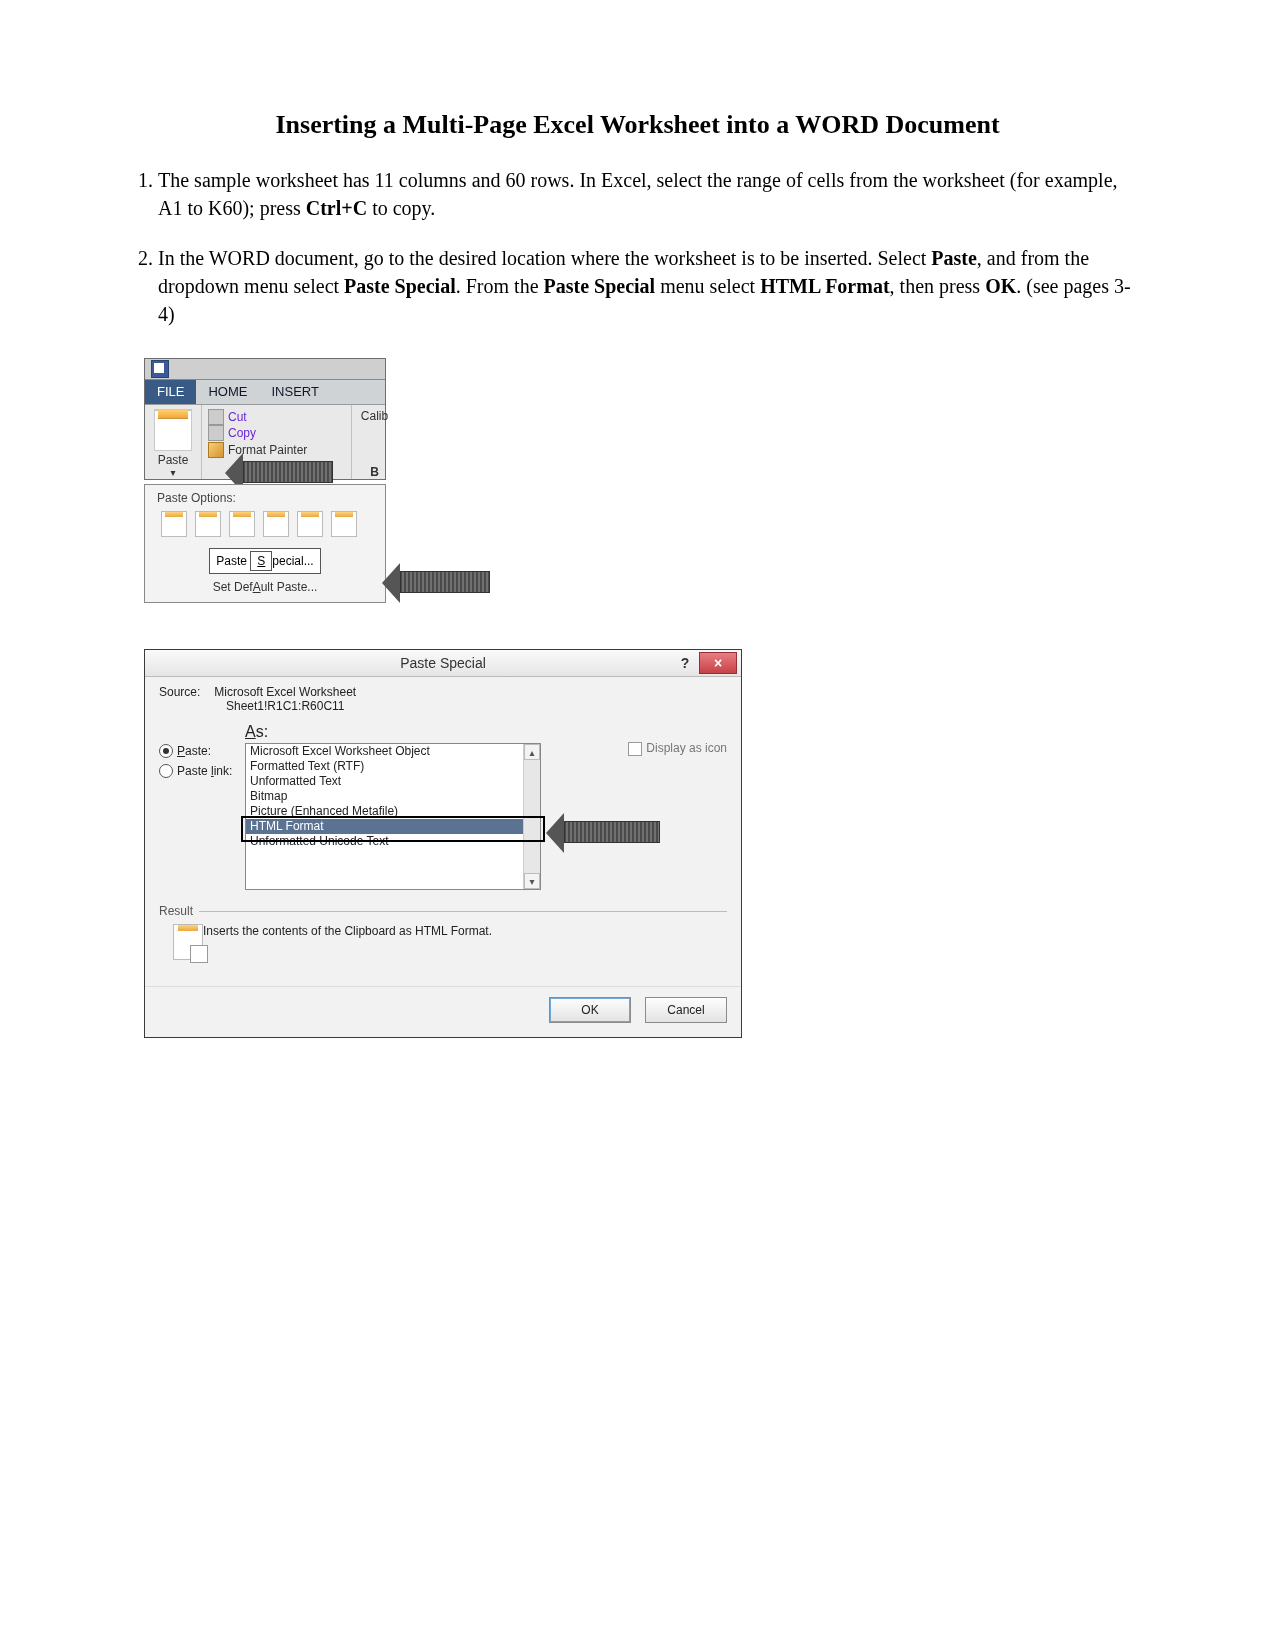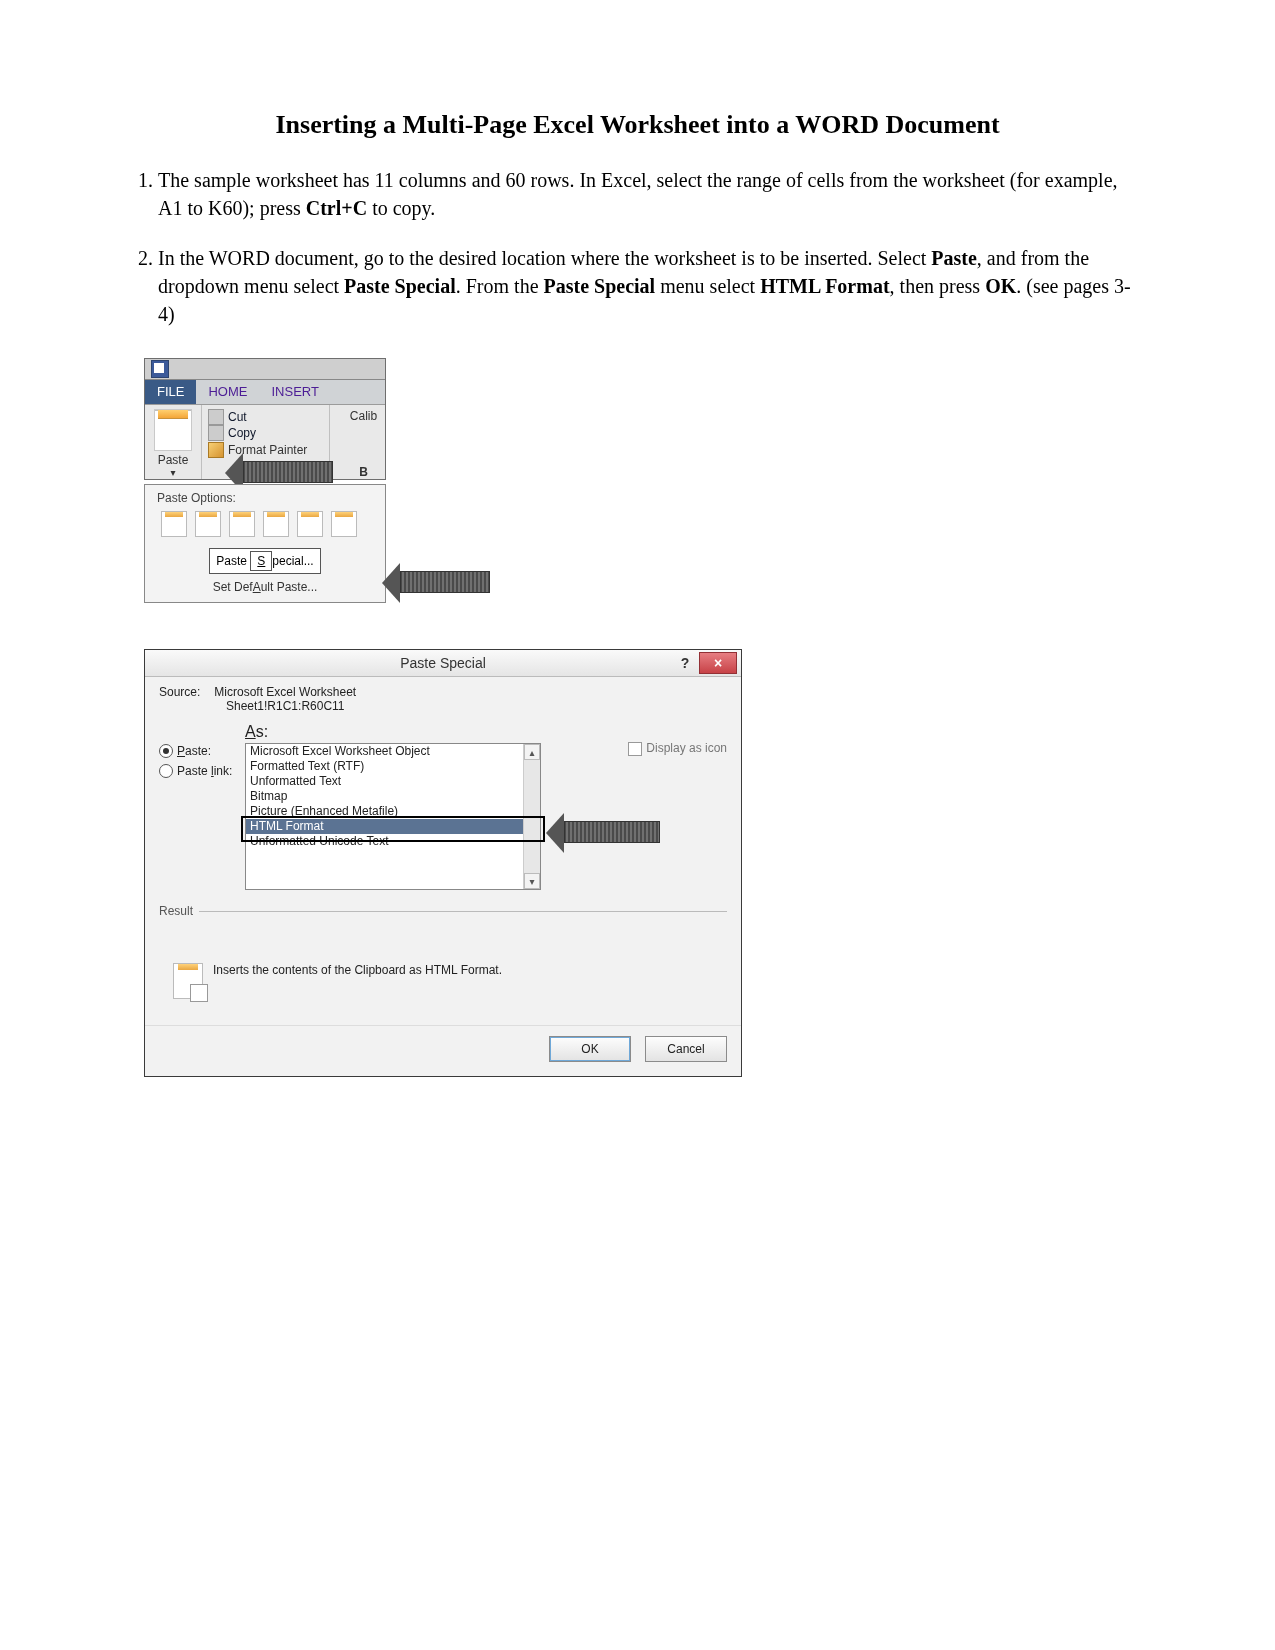--- a/index.html
+++ b/index.html
@@ -69,21 +69,21 @@
   }
   .tabs {
     display: flex;
     font-size: 13px;
     height: 24px;
     background: #d0d3d6;
     border-bottom: 1px solid #9b9b9b;
   }
   .tabs .tab {
     padding: 4px 12px 0 12px;
-    color: #4c1d95;
+    color: #0f172a;
     cursor: default;
   }
   .tabs .tab.file {
     background: #3a5a86;
     color: #fff;
     font-weight: normal;
   }
   .ribbon-body {
     display: flex;
     height: 74px;
@@ -125,39 +125,39 @@
     padding: 4px 6px 0 6px;
     font-size: 12px;
     color:#333;
   }
   .clip-line {
     display:flex;
     align-items:center;
     gap:4px;
     height:16px;
     line-height:16px;
-    color:#0f172a;
+    color:#6d28d9;
   }
   .clip-line .mini{
     width:14px;height:14px;
     display:inline-block;
     background:#ccc;
     border:1px solid #999;
   }
   .clip-right .fmt-line{
     display:flex;align-items:center;gap:4px;height:18px;
     color:#333;
   }
   .fmt-line .brush{
     width:14px;height:14px;display:inline-block;
     background:linear-gradient(135deg,#f7cf74,#d59330);
     border:1px solid #a97925;
   }
   .right-col {
-    width: 56px;
+    width: 34px;
     border-left:1px solid #c0c0c0;
     font-size:12px;
     color:#333;
     padding:4px 4px 0 16px;
     display:flex;
     flex-direction:column;
     align-items:center;
     justify-content:space-between;
     box-sizing:border-box;
   }
@@ -371,24 +371,23 @@
     margin-top:14px;
   }
   .result-head{
     font-size:12px; color:#555;
     display:flex;align-items:center;gap:6px;
   }
   .result-head .line{
     flex:1;height:1px;background:#bbb;
   }
   .result-body{
-    display:flex;gap:10px;padding:6px 4px 2px 14px;
+    display:flex;padding:6px 4px 2px 14px;
     align-items:flex-start;
     min-height:56px;
-    margin-top:39px;
   }
   .result-icon{
     width:28px;height:34px;background:#fff;border:1px solid #bbb;position:relative;
   }
   .result-icon::before{
     content:"";position:absolute;left:4px;right:4px;top:0;height:6px;
     background:linear-gradient(#ffd27a,#e9a742);
   }
   .result-icon::after{
     content:"";position:absolute;right:-6px;bottom:-4px;width:16px;height:16px;

